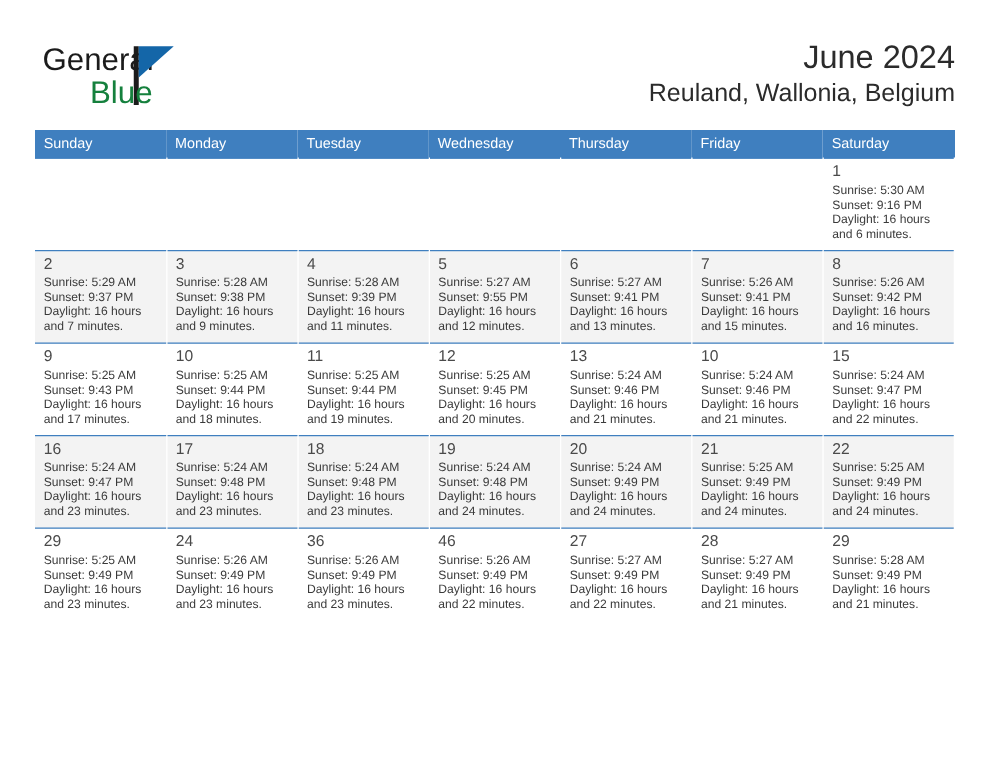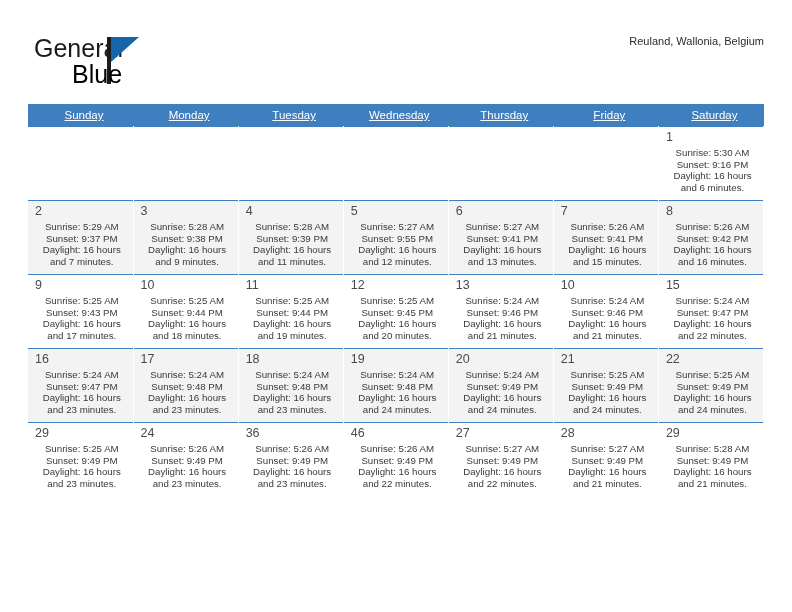--- a/index.html
+++ b/index.html
@@ -32,21 +32,21 @@
     left: 0; top: 0;
     font-size: 25px;
     letter-spacing: 0px;
     color: #1b1b1b;
     font-family: "Liberation Sans", sans-serif;
   }
   .brand-blue {
     position: absolute;
     left: 38px; top: 26px;
     font-size: 25px;
-    color: #000000;
+    color: #15803d;
     font-family: "Liberation Sans", sans-serif;
   }
   .brand-flag {
     position: absolute;
     left: 73px; top: 3px;
     width: 32px; height: 27px;
   }
   .brand-flag .tri {
     position: absolute;
     left: 4px; top: 0;
@@ -66,45 +66,44 @@
     right: 0; top: 0;
     text-align: right;
   }
   .cal-title {
     font-size: 26px;
     color: #2b2b2b;
     line-height: 34px;
     white-space: nowrap;
   }
   .cal-subtitle {
-    font-size: 11px;
+    font-size: 20px;
     color: #2b2b2b;
     line-height: 22px;
     margin-top: 2px;
     white-space: nowrap;
   }
 
   
   .calendar {
     position: absolute;
     left: 28px; top: 104px;
     width: 736px;
     border-collapse: collapse;
     table-layout: fixed;
   }
   .calendar th {
     background: #3f7fbf;
     color: #ffffff;
     font-size: 11.5px;
     font-weight: normal;
-    text-align: center;
+    text-align: left;
     padding: 5px 0 5px 7px;
     height: 21px;
     border: none;
-    text-decoration: underline;
   }
   .calendar td {
     vertical-align: top;
     height: 74px;
     padding: 0;
     border-top: 1px solid #3f7fbf;
     border-right: 1px solid #ffffff;
     background: #ffffff;
   }
   .calendar tr.shaded td { background: #f3f3f3; }
@@ -115,41 +114,41 @@
     font-size: 12.5px;
     color: #4a4a4a;
     padding: 3px 0 1px 7px;
     line-height: 15px;
   }
   .info {
     font-size: 9.7px;
     color: #3a3a3a;
     line-height: 11.6px;
     padding: 1px 4px 0 7px;
-    text-align: center;
   }
   .info div { white-space: nowrap; }
 </style>
 </head>
 <body>
 
 <div class="page">
 
   <div class="header">
 
     <div class="brand">
       <span class="brand-general">General</span>
       <span class="brand-flag">
         <span class="bar"></span>
         <span class="tri"></span>
       </span>
       <span class="brand-blue">Blue</span>
     </div>
 
     <div class="title-block">
+      <div class="cal-title">June 2024</div>
       <div class="cal-subtitle">Reuland, Wallonia, Belgium</div>
     </div>
 
   </div>
 
   <table class="calendar">
     <thead>
       <tr>
         <th>Sunday</th>
         <th>Monday</th>

